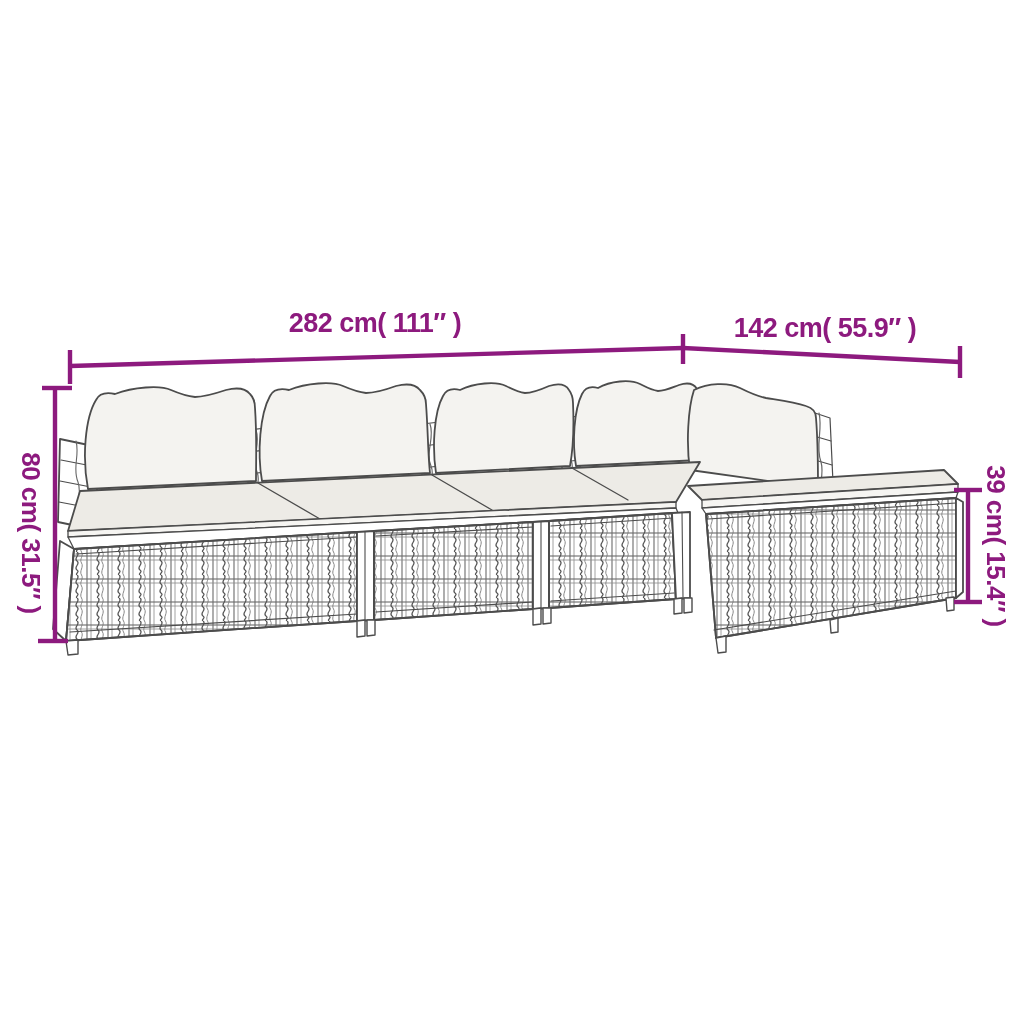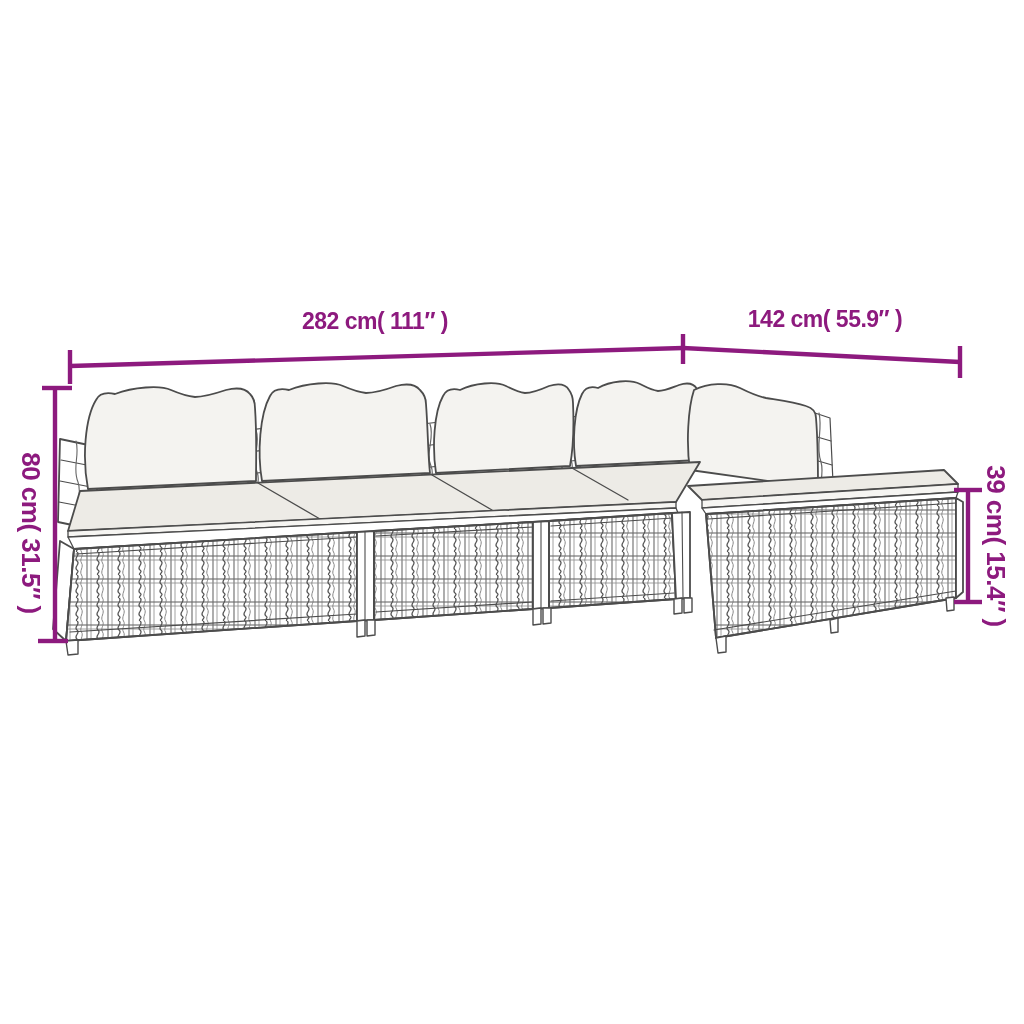--- a/index.html
+++ b/index.html
@@ -1,19 +1,19 @@
 <!DOCTYPE html>
 <html style="--accent: #8D1A7E;"><head>
 <meta charset="utf-8">
 <style>
   html,body{margin:0;padding:0;background:#ffffff;}
   #canvas{position:relative;width:1024px;height:1024px;background:#fff;overflow:hidden;
           font-family:"Liberation Sans", sans-serif;}
   svg{position:absolute;left:0;top:0;}
-  .dim-label{position:absolute;color:var(--accent,#8D1A7E);font-weight:700;font-size:23px;
+  .dim-label{position:absolute;color:var(--accent,#8D1A7E);font-weight:700;font-size:27px;
              letter-spacing:-0.5px;text-align:center;white-space:nowrap;}
   .dim-label.vertical{transform:rotate(90deg);transform-origin:center center;font-size:26px;}
 </style>
 </head>
 <body>
 
 <div id="canvas">
 
   <svg width="1024" height="1024" viewBox="0 0 1024 1024">
     <defs>
@@ -150,19 +150,19 @@
       <g>
         <line x1="968" y1="490" x2="968" y2="602"></line>
         <line x1="954" y1="490" x2="982" y2="490"></line>
         <line x1="954" y1="602" x2="982" y2="602"></line>
       </g>
     </g>
   </svg>
 
   <div class="dim-label" style="left:245px;top:308px;width:260px;">282 cm( 111″ )</div>
 
-  <div class="dim-label" style="left:692px;top:306px;width:266px;">142 cm( 55.9″ )</div>
+  <div class="dim-label" style="left:692px;top:313px;width:266px;">142 cm( 55.9″ )</div>
 
   <div class="dim-label vertical" style="left:-79px;top:518px;width:220px;height:30px;">80 cm( 31.5″ )</div>
 
   <div class="dim-label vertical" style="left:886px;top:531px;width:220px;height:30px;">39 cm( 15.4″ )</div>
 
 </div>
 
 </body></html>

